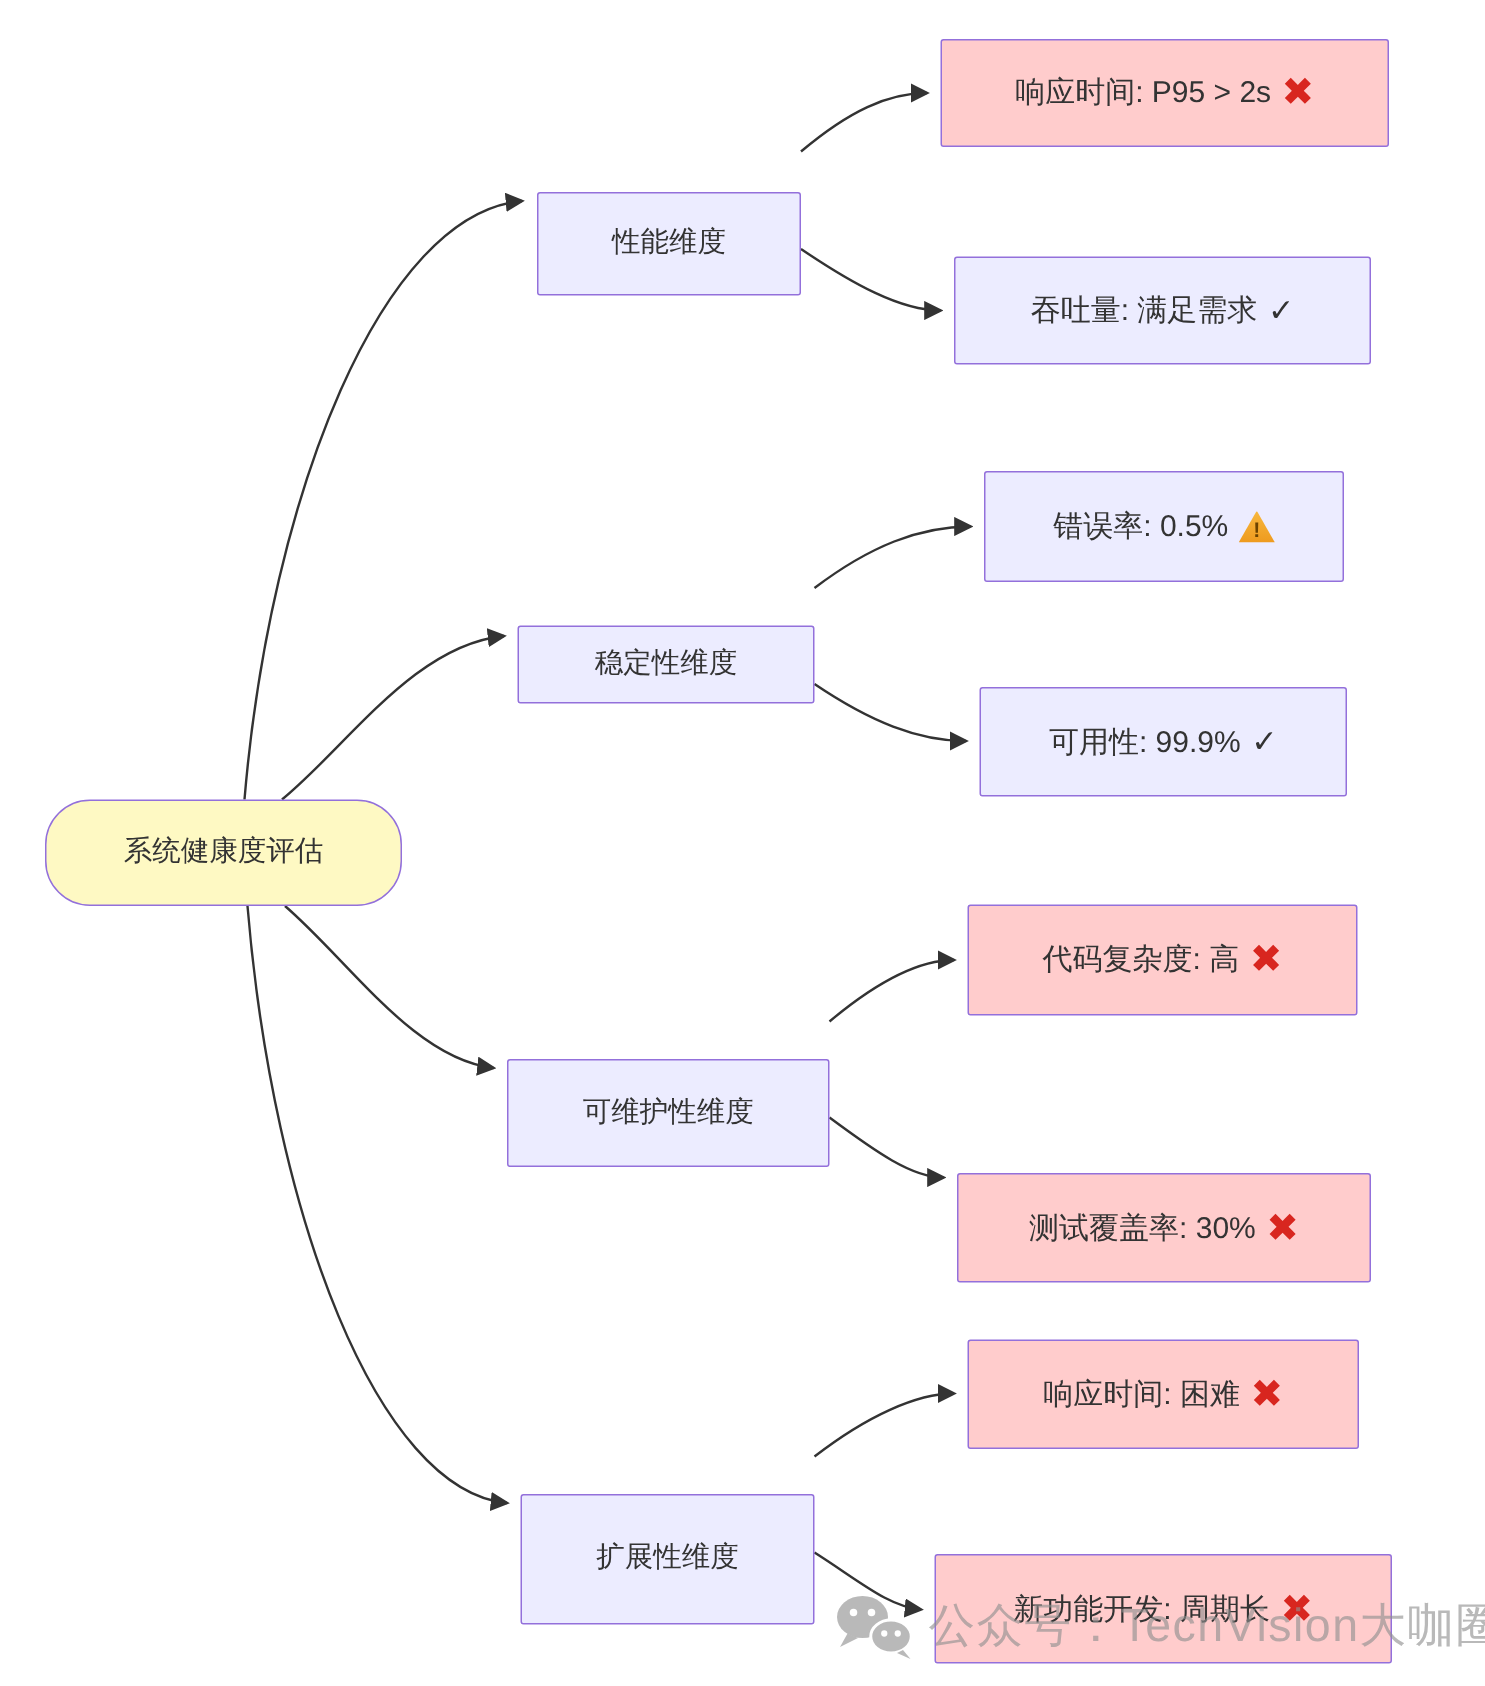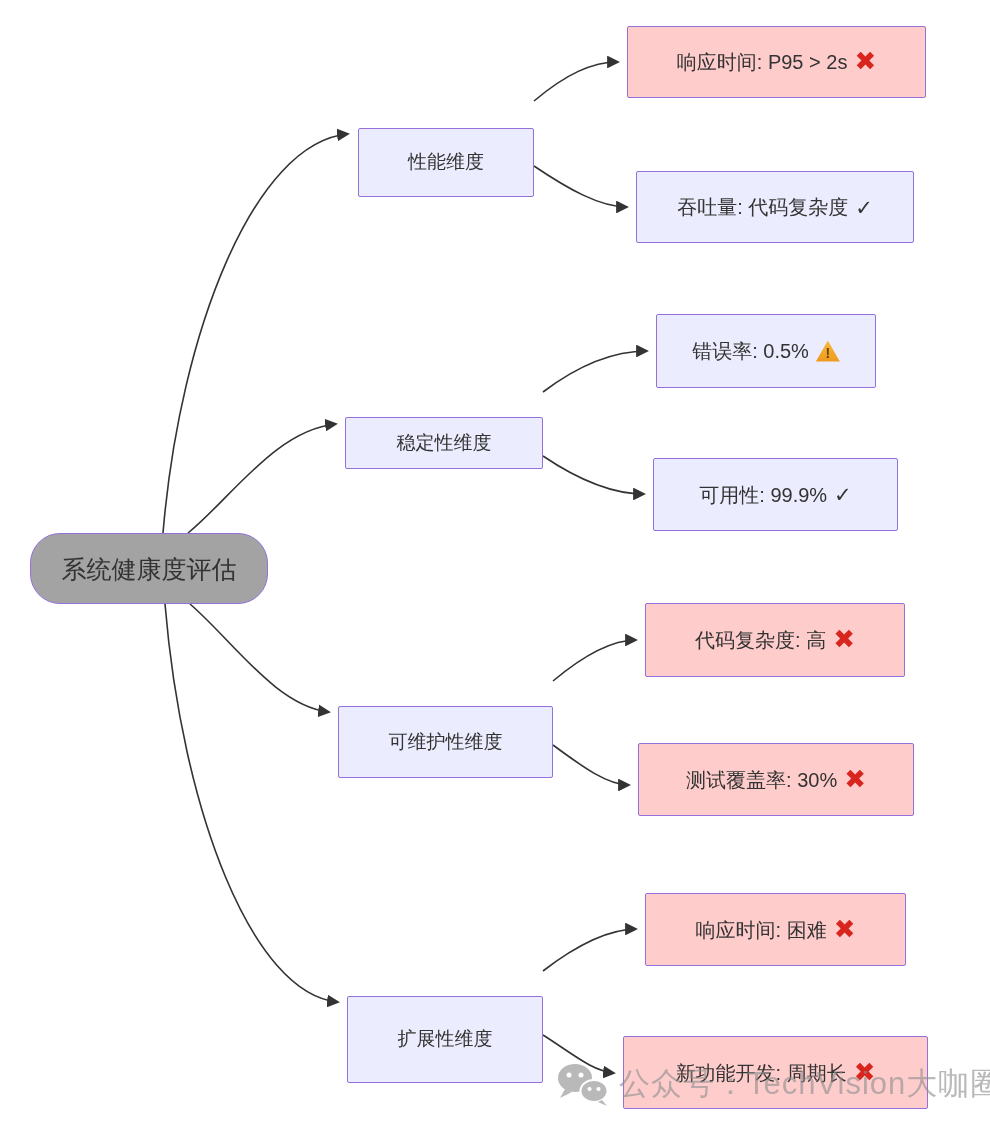--- a/index.html
+++ b/index.html
@@ -10,21 +10,21 @@
     font-family:"Liberation Sans","DejaVu Sans",sans-serif;
     overflow:hidden;
   }
   #edges{position:absolute;left:0;top:0;z-index:1;}
   .node{
     position:absolute;z-index:2;
     display:flex;align-items:center;justify-content:center;gap:7px;
     border:1.5px solid #9370DB;border-radius:2px;
     color:#333333;box-sizing:border-box;white-space:nowrap;
   }
-  .root{background:#a3a3a3;font-size:25px;border-radius:30px;}
+  .root{background:#fef9c3;font-size:19px;border-radius:30px;}
   .branch{background:#ECECFF;font-size:19px;margin-top:29px;}
   .leaf{font-size:20px;}
   .leaf.ok{background:#ECECFF;}
   .leaf.bad{background:#FFCCCC;}
   .node-label{line-height:1.2;}
   .icon-fail{color:#D8261F;font-weight:700;font-size:26px;line-height:1;transform:translateY(-1px);}
   .icon-pass{color:#333333;font-weight:600;font-size:21px;line-height:1;}
   .icon-warn{position:relative;display:inline-block;width:24px;height:21px;}
   .icon-warn::before{
     content:"";position:absolute;inset:0;
@@ -87,36 +87,36 @@
   </div>
   <div class="node branch" style="left:347px;top:967px;width:196px;height:87px">
     <span class="node-label">扩展性维度</span>
   </div>
 
   <div class="node leaf bad" style="left:627px;top:26px;width:299px;height:72px">
     <span class="node-label">响应时间: P95 &gt; 2s</span>
     <span class="icon-fail">✖</span>
   </div>
   <div class="node leaf ok" style="left:636px;top:171px;width:278px;height:72px">
-    <span class="node-label">吞吐量: 代码复杂度</span>
+    <span class="node-label">吞吐量: 满足需求</span>
     <span class="icon-pass">✓</span>
   </div>
-  <div class="node leaf ok" style="left:656px;top:314px;width:220px;height:74px">
+  <div class="node leaf ok" style="left:656px;top:314px;width:240px;height:74px">
     <span class="node-label">错误率: 0.5%</span>
     <span class="icon-warn"></span>
   </div>
   <div class="node leaf ok" style="left:653px;top:458px;width:245px;height:73px">
     <span class="node-label">可用性: 99.9%</span>
     <span class="icon-pass">✓</span>
   </div>
   <div class="node leaf bad" style="left:645px;top:603px;width:260px;height:74px">
     <span class="node-label">代码复杂度: 高</span>
     <span class="icon-fail">✖</span>
   </div>
-  <div class="node leaf bad" style="left:638px;top:743px;width:276px;height:73px">
+  <div class="node leaf bad" style="left:638px;top:782px;width:276px;height:73px">
     <span class="node-label">测试覆盖率: 30%</span>
     <span class="icon-fail">✖</span>
   </div>
   <div class="node leaf bad" style="left:645px;top:893px;width:261px;height:73px">
     <span class="node-label">响应时间: 困难</span>
     <span class="icon-fail">✖</span>
   </div>
   <div class="node leaf bad" style="left:623px;top:1036px;width:305px;height:73px">
     <span class="node-label">新功能开发: 周期长</span>
     <span class="icon-fail">✖</span>

